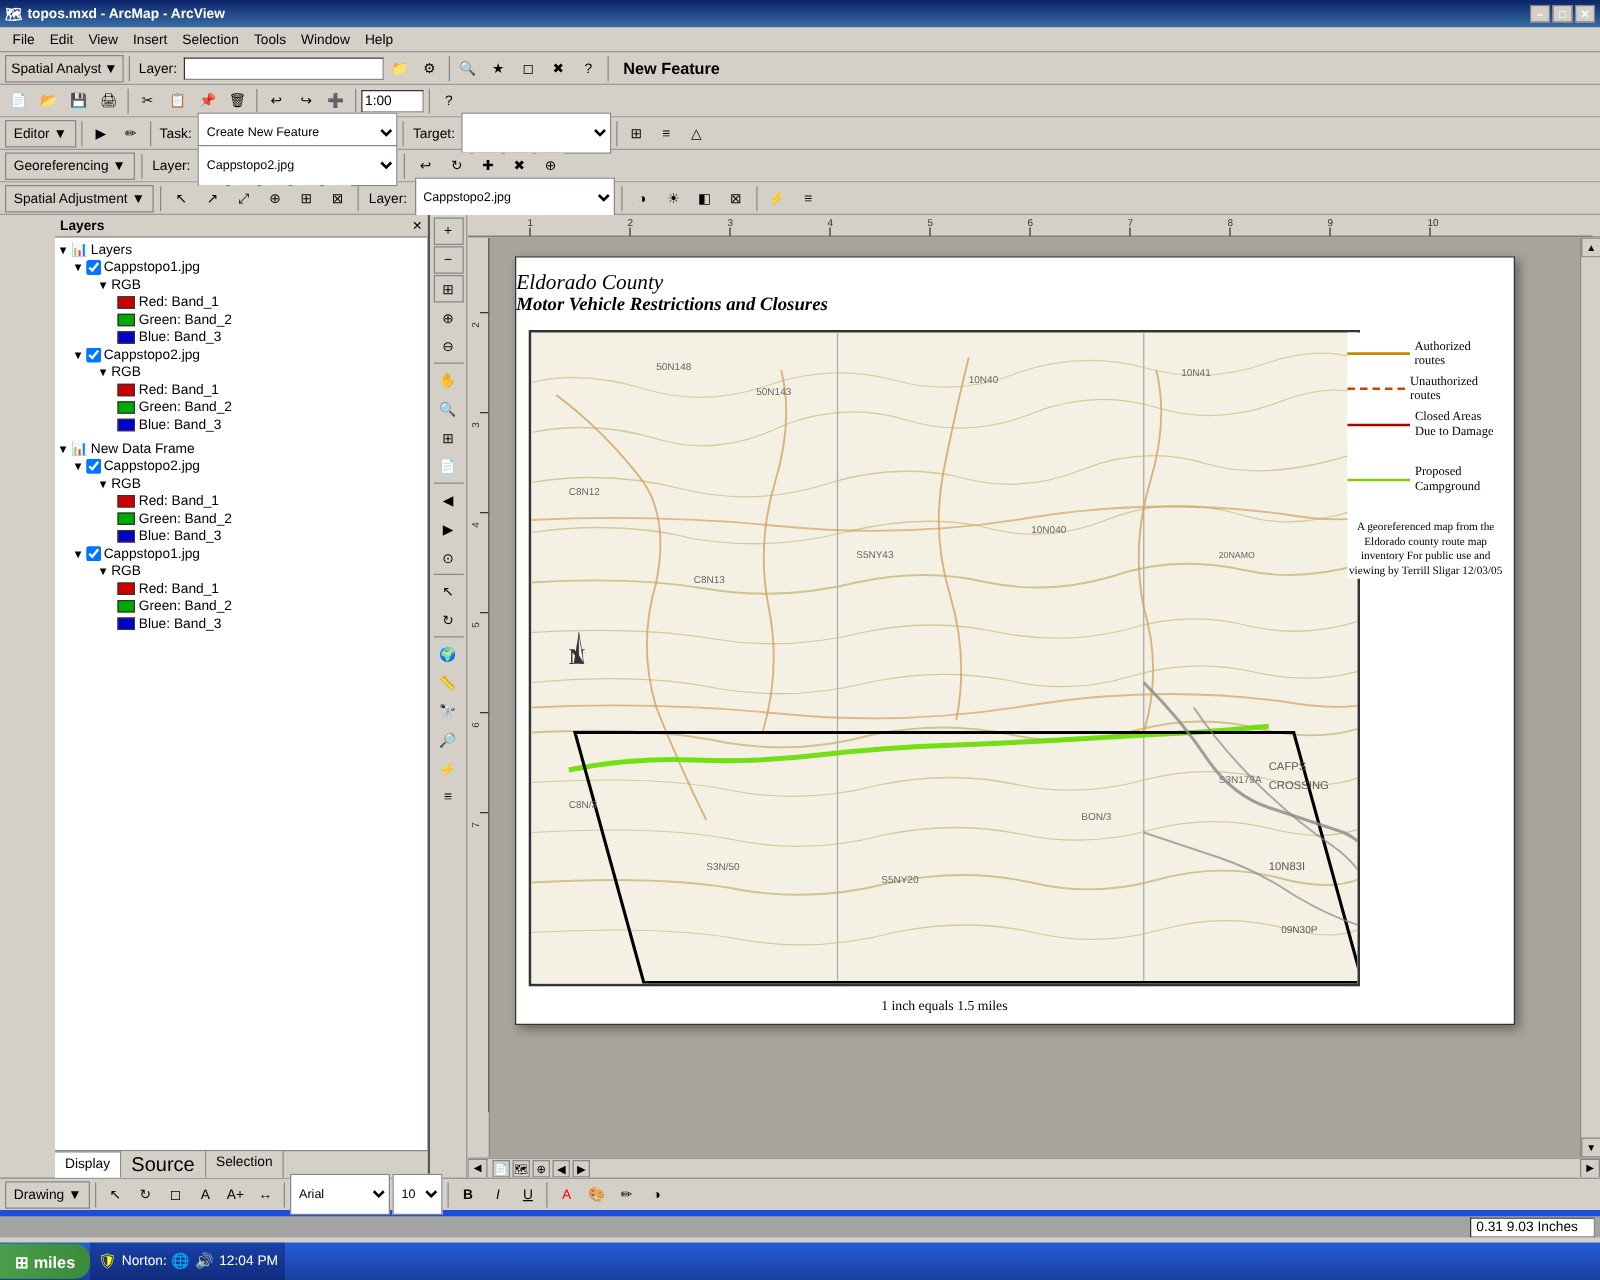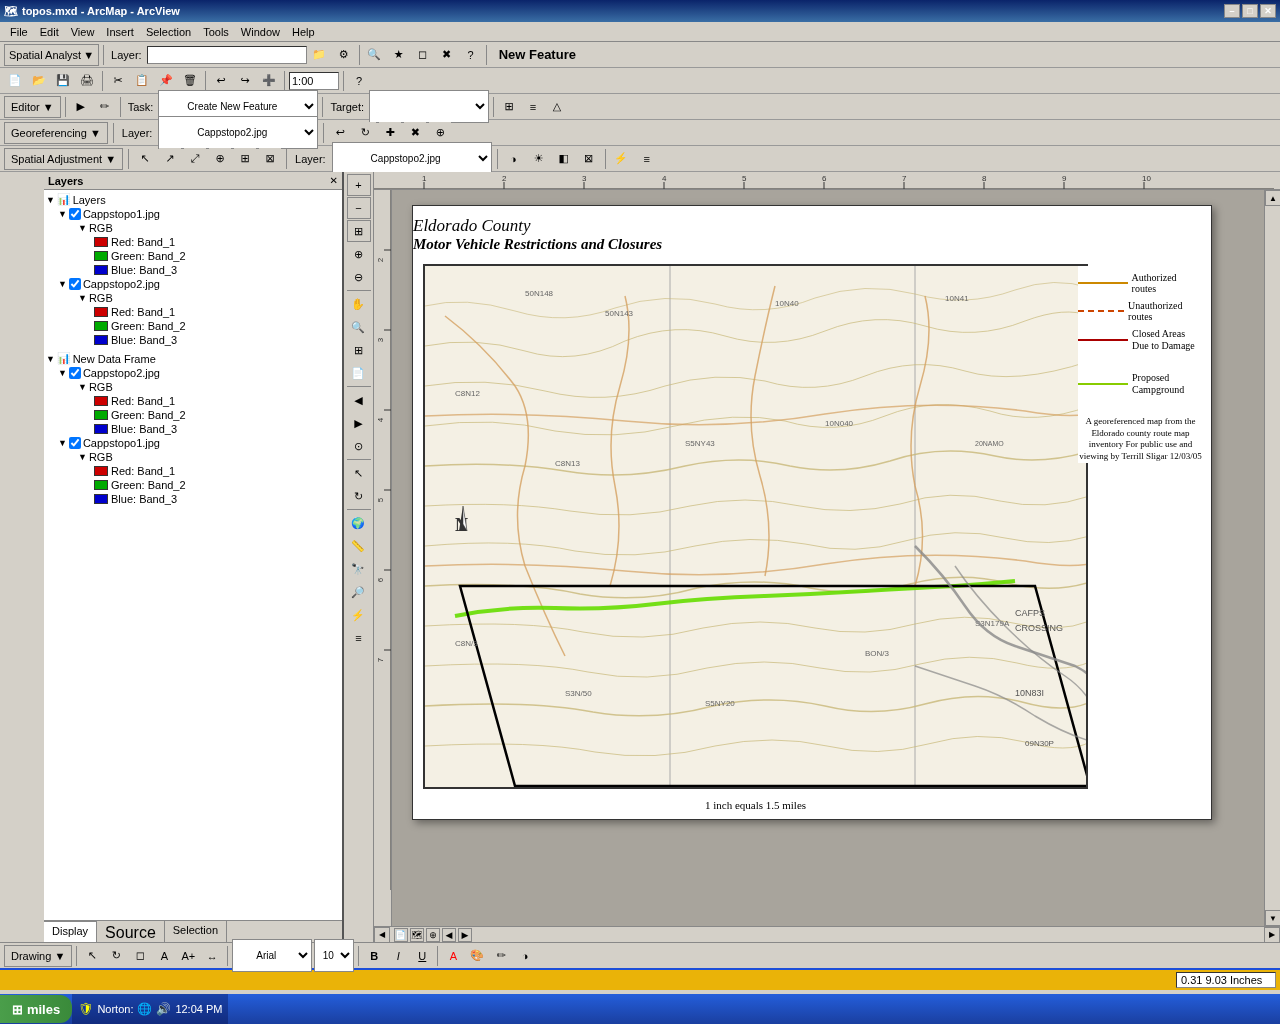--- a/index.html
+++ b/index.html
@@ -56,29 +56,28 @@
       font-size: 11px; cursor: pointer;
     }
     .toolbar-separator { width: 1px; height: 20px; background: #888; margin: 0 2px; }
     .toolbar-input {
       height: 18px; font-size: 10px; border: 1px inset #888; background: white;
       padding: 0 2px;
     }
     .toolbar-dropdown {
       height: 33px; font-size: 10px; border: 1px solid #888; background: white;
       padding: 0 2px;
-      text-align: center;
     }
     .toolbar-label { font-size: 11px; padding: 0 3px; white-space: nowrap; }
 
     
     .status-bar {
       height: 22px;
-      background: #eab308;
-      border-top: 2px solid #1d4ed8;
+      background: #a3a3a3;
+      border-top: 5px solid #1d4ed8;
       display: flex;
       align-items: center;
       padding: 0 4px;
       font-size: 11px;
       gap: 8px;
     }
     .status-section {
       border: 1px inset #888;
       background: white;
       padding: 0 4px;

